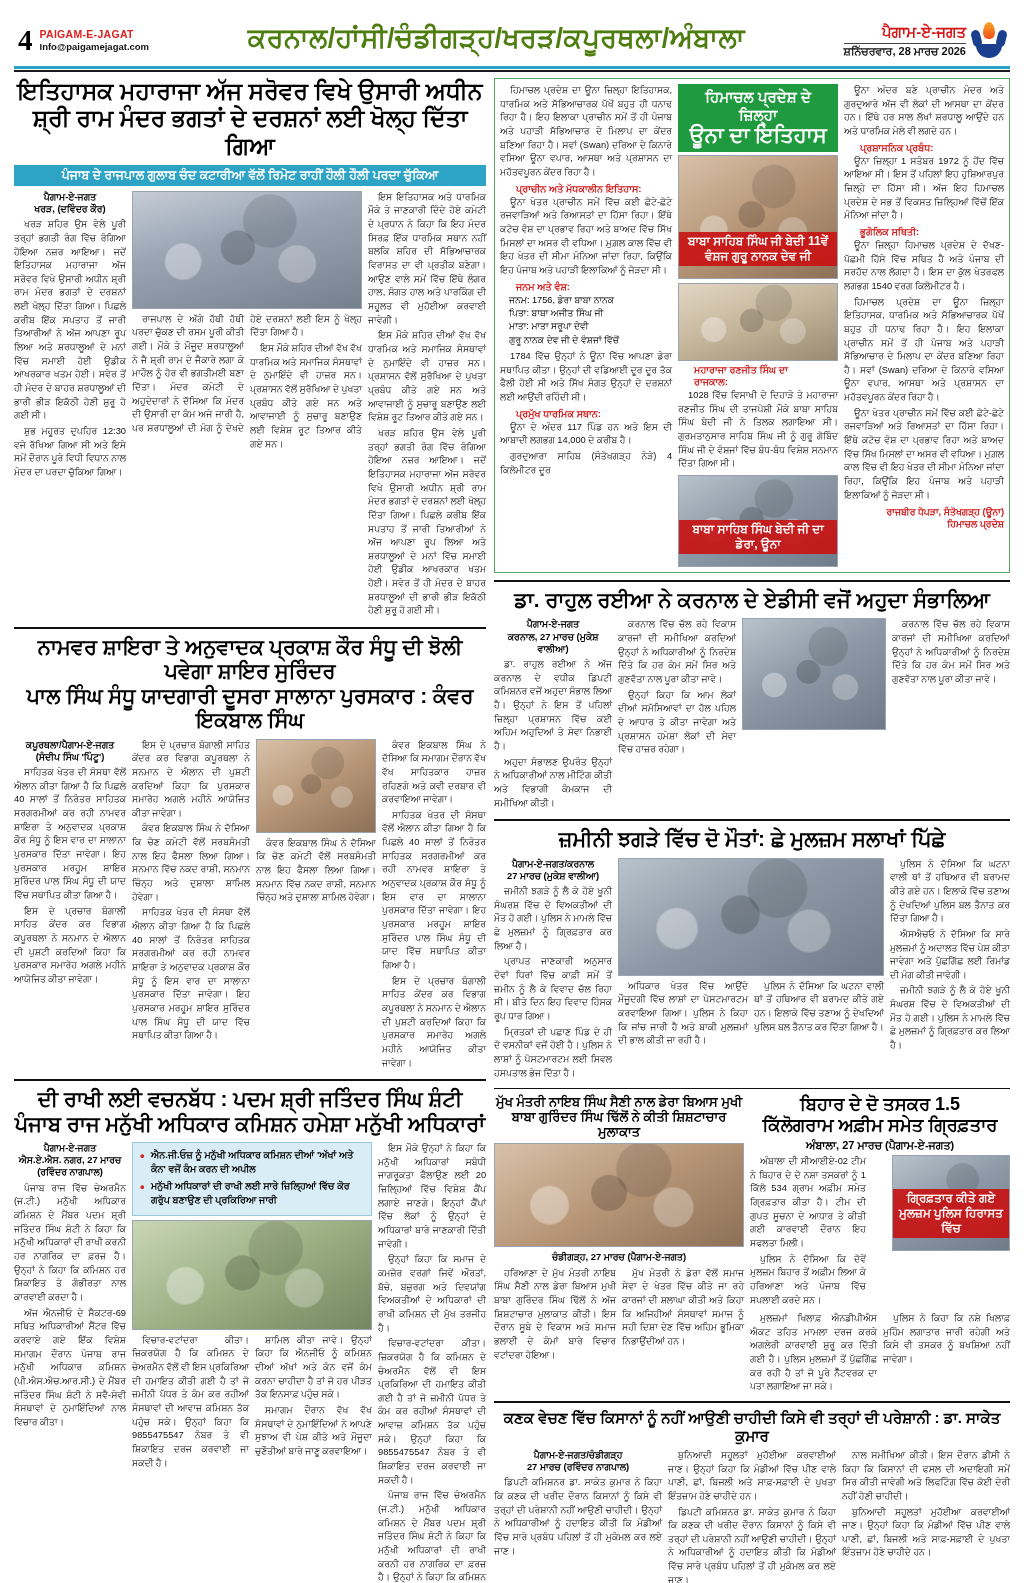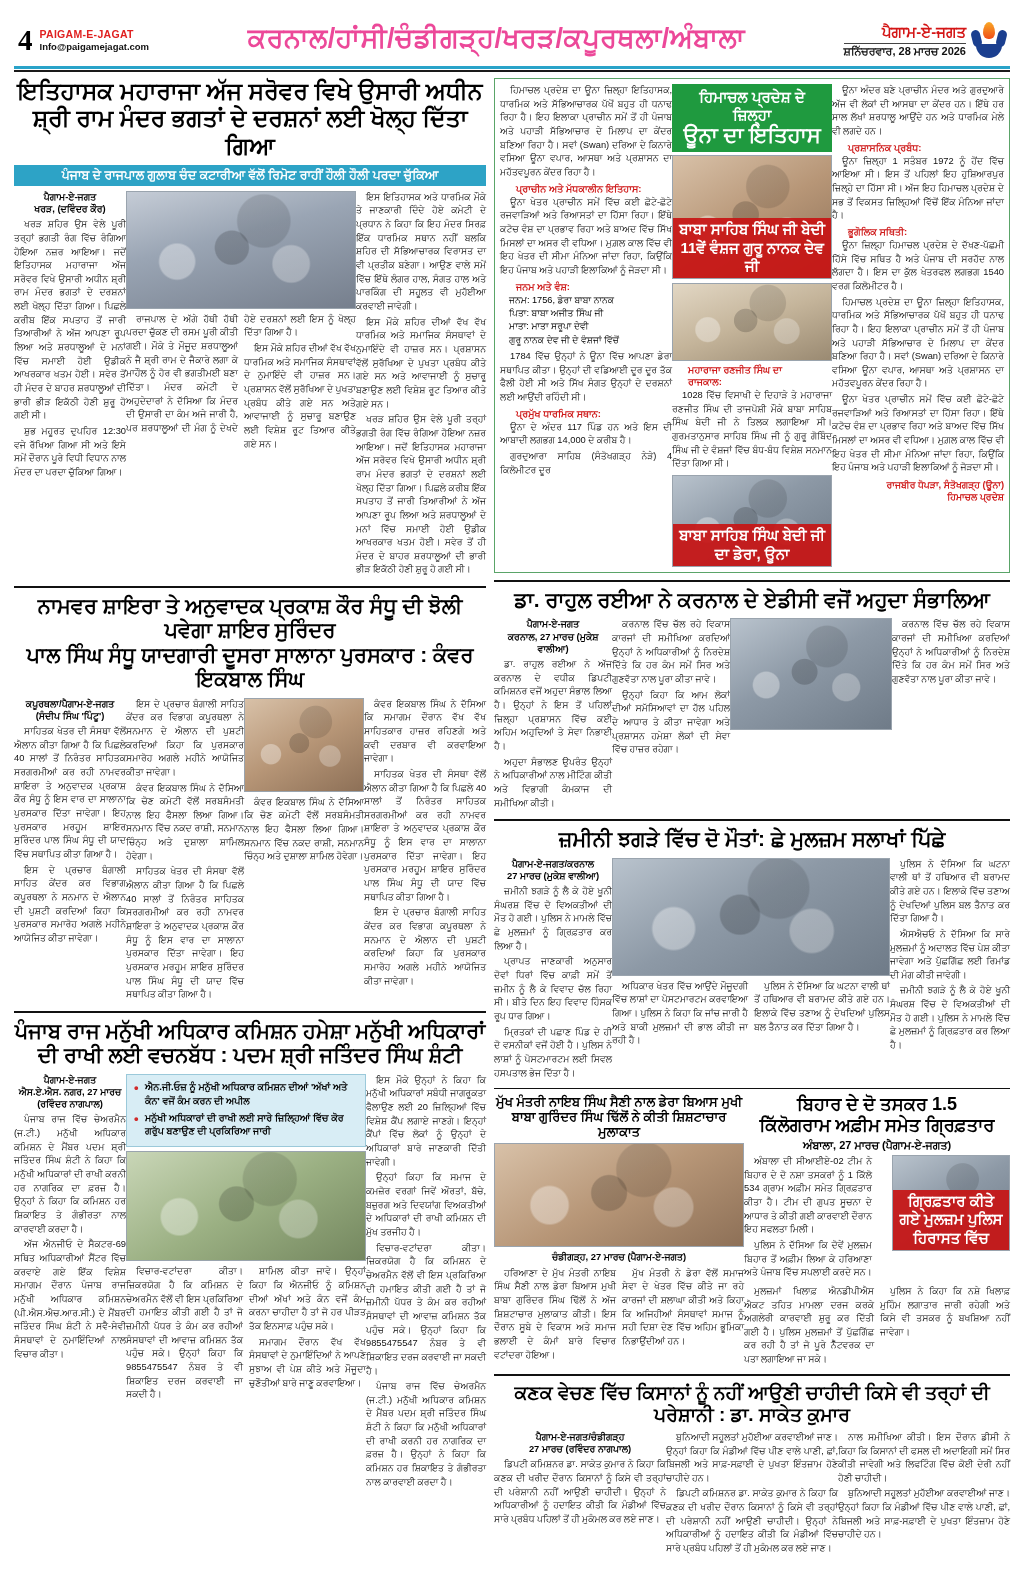--- a/index.html
+++ b/index.html
@@ -25,21 +25,21 @@
   .page-num {
     font-size: 29px; font-weight: bold; color: #000; line-height: 0.9;
     font-family: "Liberation Serif", serif;
   }
   .mast-brand-small { line-height: 1.18; }
   .brand-red {
     color: #e02020; font-weight: bold; font-size: 10.5px; letter-spacing: 0.3px;
   }
   .brand-mail { color: #111; font-size: 9.5px; font-weight: bold; }
   .mast-center {
-    font-size: 27px; font-weight: bold; color: #ec4899; letter-spacing: 0.5px;
+    font-size: 27px; font-weight: bold; color: #4d7c0f; letter-spacing: 0.5px;
     flex: 1; text-align: center; padding-bottom: 3px;
   }
   .mast-right { text-align: right; display:flex; align-items:center; gap:6px;}
   .mast-right-txt { text-align:right; }
   .mast-title-red { color: #d41515; font-weight: bold; font-size: 15px; }
   .mast-date { color: #111; font-weight: bold; font-size: 11px; margin-top: 2px;
                border-top: 1px solid #444; padding-top: 1px;}
   .torch {
     width: 34px; height: 36px; position: relative;
   }
@@ -60,21 +60,21 @@
   .cols { display: flex; gap: 8px; }
   .col-left { width: 474px; }
   .col-right { width: 518px; }
 
   .hl {
     font-weight: bold; color: #000; line-height: 1.16; text-align: center;
   }
   .hl-xl { font-size: 23.5px; }
   .hl-lg { font-size: 21px; }
   .hl-md { font-size: 18px; }
-  .hl-sm { font-size: 19px; }
+  .hl-sm { font-size: 15px; }
   .hl-xs { font-size: 13px; }
 
   .subbar {
     background: #2da3c6; color: #fff; font-weight: bold; font-size: 12.5px;
     padding: 3px 8px; margin-top: 5px; text-align: center;
   }
   .bulletbox {
     background: #d8edf5; border: 1px solid #9bc9da; padding: 5px 7px;
     font-size: 9.6px; line-height: 1.45; font-weight: bold;
   }
@@ -85,42 +85,42 @@
   }
 
   .byline { text-align: center; font-size: 9.4px; font-weight: bold; line-height:1.3; margin-bottom: 3px; }
 
   .txt {
     font-size: 9.3px; line-height: 1.47; text-align: justify; color: #111;
     hyphens: auto; word-spacing: -0.2px;
   }
   .txt p { margin-bottom: 2px; text-indent: 10px; }
 
-  .mini { display: flex; }
+  .mini { display: flex; gap: 6px; }
   .mc { flex: 1; }
 
   .photo {
     background: linear-gradient(150deg,#b9c3cd,#8d99a6 45%,#6f7b88);
     position: relative; overflow: hidden; border: 1px solid #9aa4ae;
   }
   .photo.warm { background: linear-gradient(150deg,#d8c1a8,#b79677 50%,#8d7057); }
   .photo.green { background: linear-gradient(150deg,#c9d6b7,#9bb083 50%,#74875f); }
   .photo.crowd { background: linear-gradient(165deg,#c5ccd6,#9aa5b4 40%,#767f8d); }
   .photo.temple { background: linear-gradient(160deg,#e2d7c4,#c4b49a 50%,#9a8a72); }
   .photo:after{
     content:""; position:absolute; inset:0;
     background:
       radial-gradient(circle at 22% 60%, rgba(255,255,255,.35) 0 9%, transparent 10%),
       radial-gradient(circle at 46% 48%, rgba(0,0,0,.18) 0 12%, transparent 13%),
       radial-gradient(circle at 72% 62%, rgba(255,255,255,.28) 0 10%, transparent 11%),
       radial-gradient(circle at 60% 25%, rgba(0,0,0,.12) 0 16%, transparent 17%);
   }
   .photo-cap {
-    position: absolute; left: 0; right: 0; bottom: 0; z-index: 3;
-    background: rgba(200,20,20,.92); color: #fff; font-size: 15px; font-weight: bold;
+    position: absolute; left: 0; right: 0; bottom: 12px; z-index: 3;
+    background: rgba(200,20,20,.92); color: #fff; font-size: 12px; font-weight: bold;
     text-align: center; padding: 2px 3px; line-height: 1.25;
   }
 
   
   .greenbox {
     background: #1f9a3f; color: #fff; text-align: center; padding: 4px 6px 6px;
   }
   .greenbox .l1 { font-size: 15px; font-weight: bold; }
   .greenbox .l2 { font-size: 21px; font-weight: bold; line-height: 1.05; }
 
@@ -237,22 +237,22 @@
               <p>ਸਾਹਿਤਕ ਖੇਤਰ ਦੀ ਸੰਸਥਾ ਵੱਲੋਂ ਐਲਾਨ ਕੀਤਾ ਗਿਆ ਹੈ ਕਿ ਪਿਛਲੇ 40 ਸਾਲਾਂ ਤੋਂ ਨਿਰੰਤਰ ਸਾਹਿਤਕ ਸਰਗਰਮੀਆਂ ਕਰ ਰਹੀ ਨਾਮਵਰ ਸ਼ਾਇਰਾ ਤੇ ਅਨੁਵਾਦਕ ਪ੍ਰਕਾਸ਼ ਕੌਰ ਸੰਧੂ ਨੂੰ ਇਸ ਵਾਰ ਦਾ ਸਾਲਾਨਾ ਪੁਰਸਕਾਰ ਦਿੱਤਾ ਜਾਵੇਗਾ। ਇਹ ਪੁਰਸਕਾਰ ਮਰਹੂਮ ਸ਼ਾਇਰ ਸੁਰਿੰਦਰ ਪਾਲ ਸਿੰਘ ਸੰਧੂ ਦੀ ਯਾਦ ਵਿੱਚ ਸਥਾਪਿਤ ਕੀਤਾ ਗਿਆ ਹੈ।</p>
               <p>ਇਸ ਦੇ ਪ੍ਰਚਾਰ ਬੰਗਾਲੀ ਸਾਹਿਤ ਕੇਂਦਰ ਕਰ ਵਿਭਾਗ ਕਪੂਰਥਲਾ ਨੇ ਸਨਮਾਨ ਦੇ ਐਲਾਨ ਦੀ ਪੁਸ਼ਟੀ ਕਰਦਿਆਂ ਕਿਹਾ ਕਿ ਪੁਰਸਕਾਰ ਸਮਾਰੋਹ ਅਗਲੇ ਮਹੀਨੇ ਆਯੋਜਿਤ ਕੀਤਾ ਜਾਵੇਗਾ।</p>
             </div>
           </div>
         </div>
       </div>
 
       <div class="hr-thick"></div>
 
       <div>
+        <div class="hl hl-lg">ਦੀ ਰਾਖੀ ਲਈ ਵਚਨਬੱਧ : ਪਦਮ ਸ਼੍ਰੀ ਜਤਿੰਦਰ ਸਿੰਘ ਸ਼ੰਟੀ</div>
         <div class="hl hl-lg">ਪੰਜਾਬ ਰਾਜ ਮਨੁੱਖੀ ਅਧਿਕਾਰ ਕਮਿਸ਼ਨ ਹਮੇਸ਼ਾ ਮਨੁੱਖੀ ਅਧਿਕਾਰਾਂ</div>
-        <div class="hl hl-lg">ਦੀ ਰਾਖੀ ਲਈ ਵਚਨਬੱਧ : ਪਦਮ ਸ਼੍ਰੀ ਜਤਿੰਦਰ ਸਿੰਘ ਸ਼ੰਟੀ</div>
 
         <div class="mini" style="margin-top:6px;">
           <div class="mc" style="width:112px;flex:0 0 112px;">
             <div class="byline">
               <div>ਪੈਗਾਮ-ਏ-ਜਗਤ</div>
               <div>ਐਸ.ਏ.ਐਸ. ਨਗਰ, 27 ਮਾਰਚ</div>
               <div>(ਰਵਿੰਦਰ ਨਾਗਪਾਲ)</div>
             </div>
             <div class="txt">
               <p>ਪੰਜਾਬ ਰਾਜ ਵਿੱਚ ਚੇਅਰਮੈਨ (ਜ.ਟੀ.) ਮਨੁੱਖੀ ਅਧਿਕਾਰ ਕਮਿਸ਼ਨ ਦੇ ਮੈਂਬਰ ਪਦਮ ਸ਼੍ਰੀ ਜਤਿੰਦਰ ਸਿੰਘ ਸ਼ੰਟੀ ਨੇ ਕਿਹਾ ਕਿ ਮਨੁੱਖੀ ਅਧਿਕਾਰਾਂ ਦੀ ਰਾਖੀ ਕਰਨੀ ਹਰ ਨਾਗਰਿਕ ਦਾ ਫ਼ਰਜ਼ ਹੈ। ਉਨ੍ਹਾਂ ਨੇ ਕਿਹਾ ਕਿ ਕਮਿਸ਼ਨ ਹਰ ਸ਼ਿਕਾਇਤ ਤੇ ਗੰਭੀਰਤਾ ਨਾਲ ਕਾਰਵਾਈ ਕਰਦਾ ਹੈ।</p>

